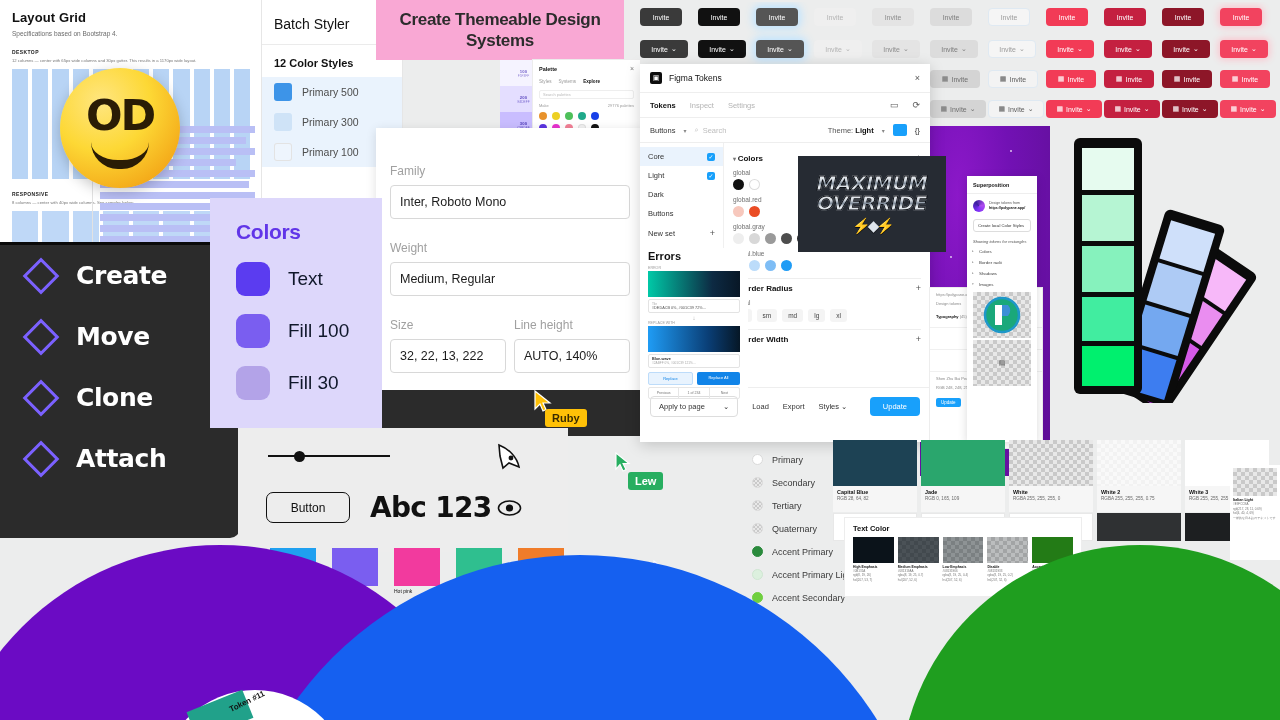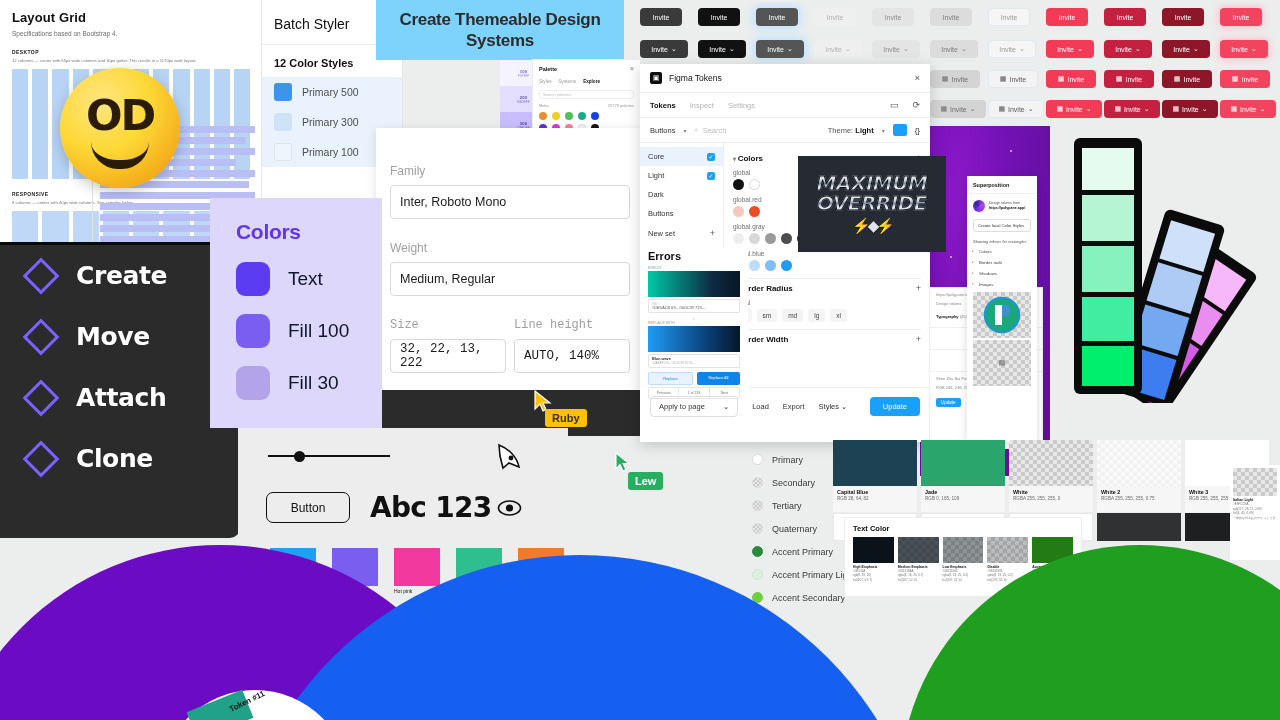--- a/index.html
+++ b/index.html
@@ -39,30 +39,30 @@
   #batch { left:262px; top:0; width:140px; height:210px; background:#fff; box-shadow:0 0 0 1px #e6e6e6; }
   #batch .bs-t { font-size:14px; font-weight:500; color:#111; padding:16px 12px 12px;}
   #batch .bs-hr { height:1px; background:#ebebeb;}
   #batch .bs-c { font-size:11px; font-weight:bold; color:#111; padding:12px 12px 8px;}
   .bs-row { display:flex; align-items:center; gap:10px; height:30px; padding:0 12px; }
   .bs-row.sel { background:#eaf3fd; }
   .bs-sw { width:18px; height:18px; border-radius:3px; flex:none;}
   .bs-lb { font-size:10.5px; color:#4d4d4d; white-space:nowrap;}
 
   
-  #themeable { left:376px; top:0; width:248px; height:60px; background:#7dd3fc;
+  #themeable { left:376px; top:0; width:248px; height:60px; background:#f9a8d4;
     display:flex; align-items:center; justify-content:center; text-align:center;}
   #themeable span { font-size:17px; font-weight:bold; color:#2c2c2c; line-height:1.25; letter-spacing:-.3px;}
 
   
   #typedlg { left:376px; top:128px; width:268px; height:262px; background:#fff; box-shadow:0 2px 10px rgba(0,0,0,.12); padding:14px 14px;}
   #typedlg .fl { font-size:12px; color:#a0a0a0; margin:22px 0 7px;}
   #typedlg .fi { height:34px; border:1px solid #d8d8d8; border-radius:4px; display:flex; align-items:center;
     padding:0 9px; font-size:12.5px; color:#1c1c1c; background:#fff;}
-  #typedlg .two { display:flex; gap:8px;font-family:Liberation Mono, monospace;}
+  #typedlg .two { display:flex; gap:8px;}
   #typedlg .two > div { flex:1; }
   #typedlg .btns { display:flex; gap:10px; margin-top:20px;}
   .btn-primary { background:#18a0fb; color:#fff; border:none; border-radius:5px; height:27px; padding:0 16px;
     font-size:11.5px; font-weight:bold; font-family:inherit; cursor:pointer;}
   .btn-ghost { background:#fff; color:#111; border:1px solid #111; border-radius:5px; height:27px; padding:0 19px;
     font-size:11.5px; font-family:inherit; cursor:pointer;}
 
   
   #ramp { left:500px; top:60px; width:47px; height:208px; background:#fff;}
   .rp { position:relative; height:26px; display:flex; flex-direction:column; align-items:center; justify-content:center;}
@@ -858,25 +858,25 @@
     <div class="dn-row">
       <span class="dn-dia"></span>
       <span class="dn-lb">Create</span>
     </div>
     <div class="dn-row">
       <span class="dn-dia"></span>
       <span class="dn-lb">Move</span>
     </div>
     <div class="dn-row">
       <span class="dn-dia"></span>
-      <span class="dn-lb">Attach</span>
+      <span class="dn-lb">Clone</span>
     </div>
     <div class="dn-row">
       <span class="dn-dia"></span>
-      <span class="dn-lb">Clone</span>
+      <span class="dn-lb">Attach</span>
     </div>
   </div>
 
   <div id="colorcard" class="abs">
     <div class="cc-t">Colors</div>
     <div class="cc-row">
       <span class="cc-sw" style="background:#5b3cf0"></span>
       <span class="cc-lb">Text</span>
     </div>
     <div class="cc-row">

